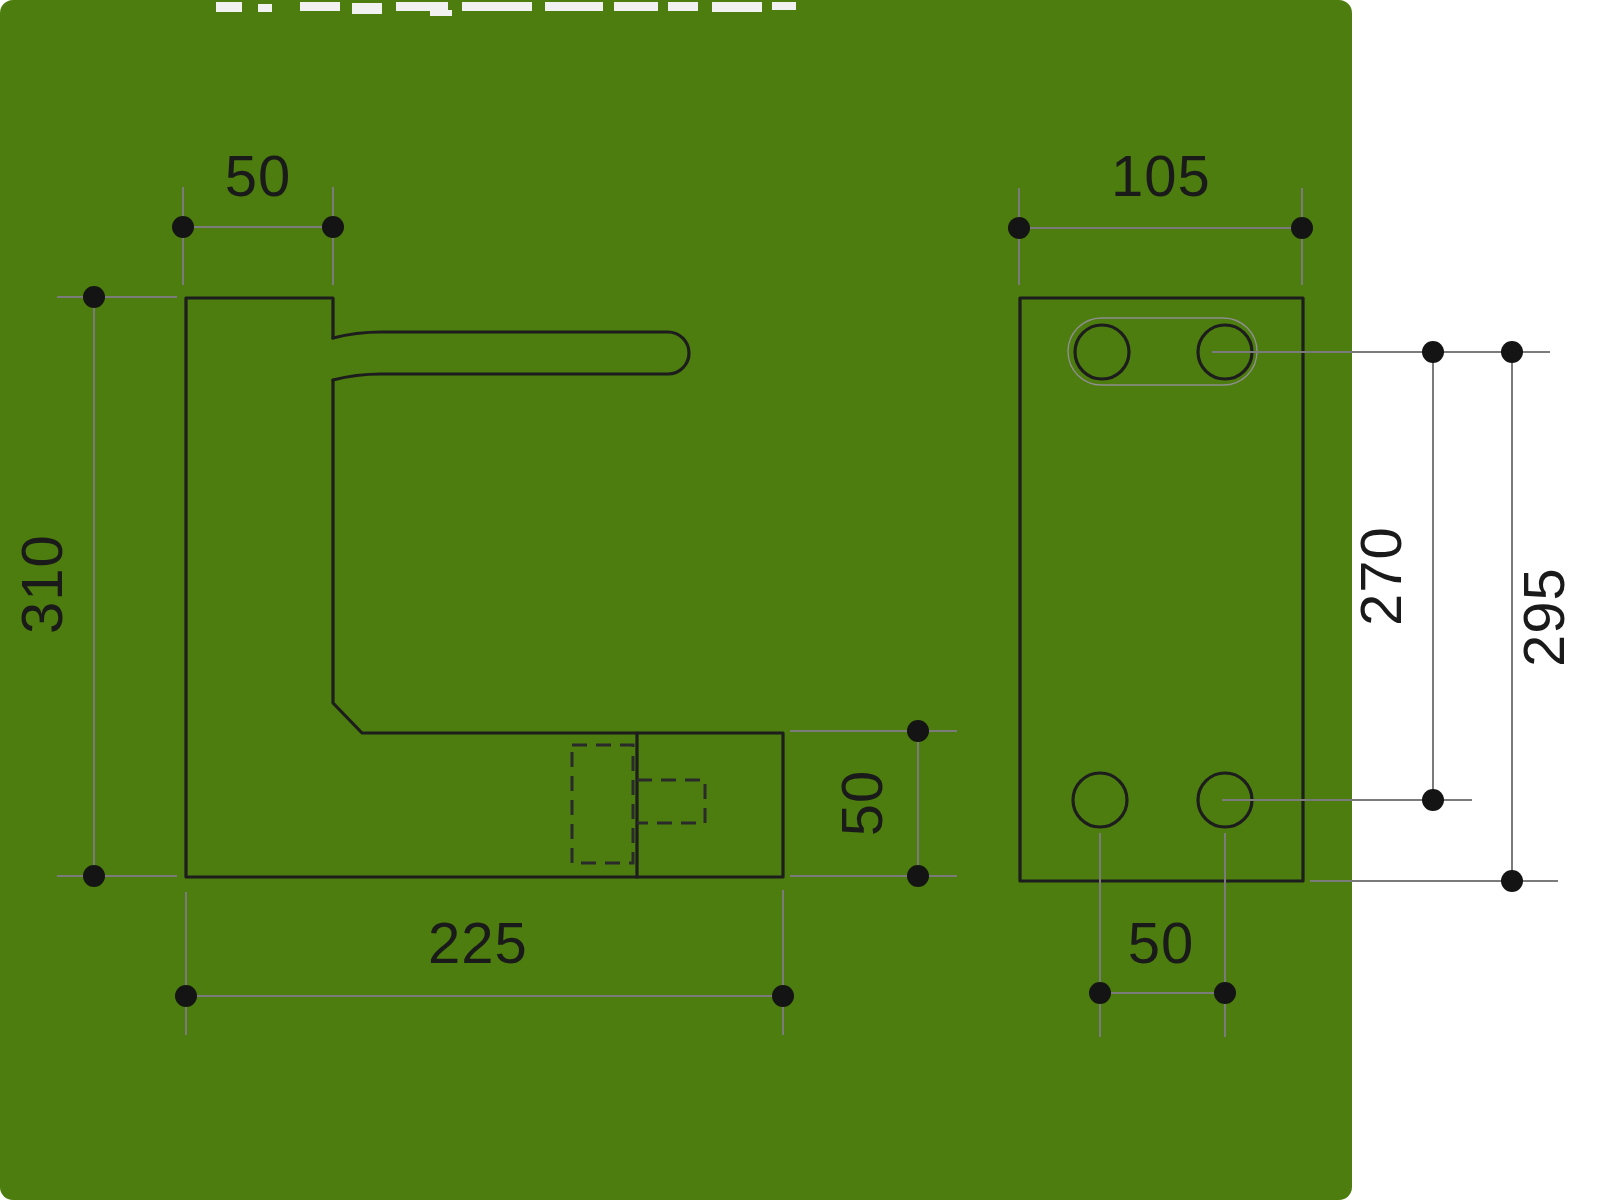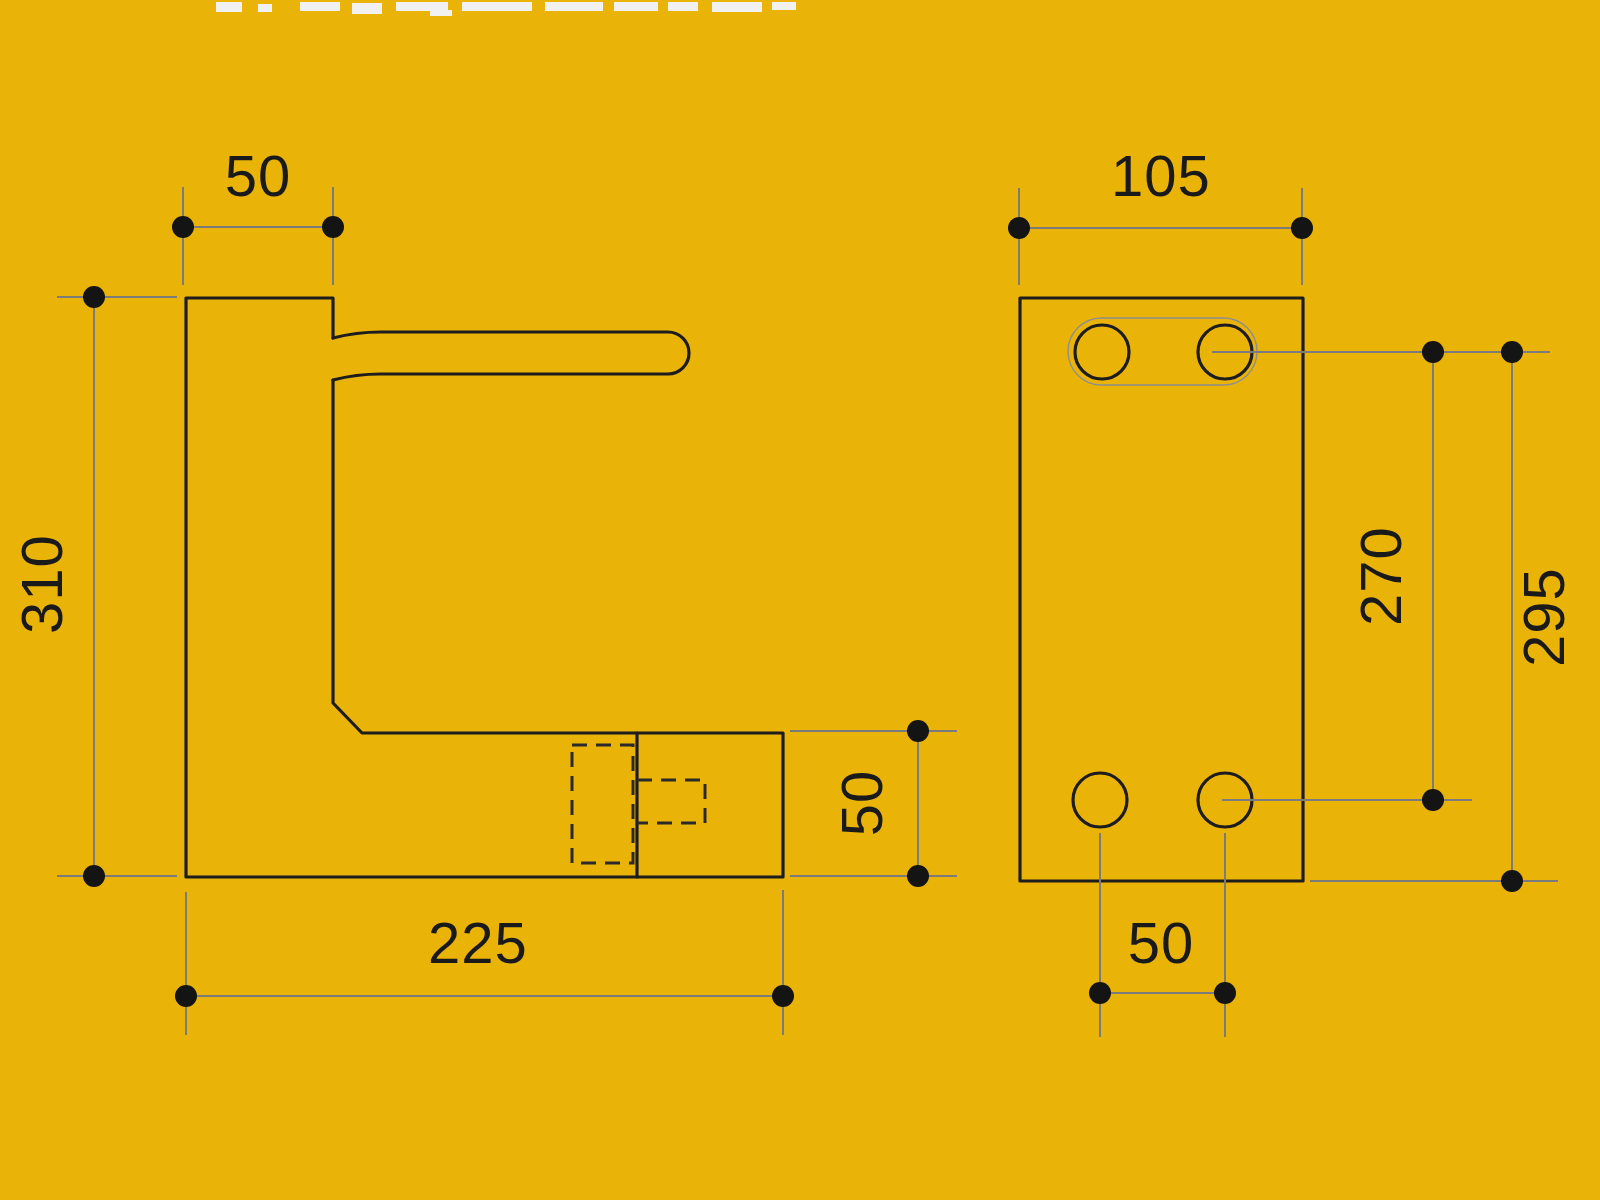--- a/index.html
+++ b/index.html
@@ -6,23 +6,24 @@
     margin: 0;
     padding: 0;
     background: #ffffff;
     width: 1600px;
     height: 1200px;
     overflow: hidden;
     font-family: "Liberation Sans", sans-serif;
   }
   #stage {
     position: relative;
-    width: 1600px;
+    width: 1352px;
     height: 1200px;
-    background: #eab308;
+    background: #4d7c0f;
+    border-radius: 13px;
   }
   svg { display: block; }
   .outline {
     fill: none;
     stroke: #1d1d1d;
     stroke-width: 3.2;
     stroke-linejoin: round;
     stroke-linecap: round;
   }
   .outline-thin {

